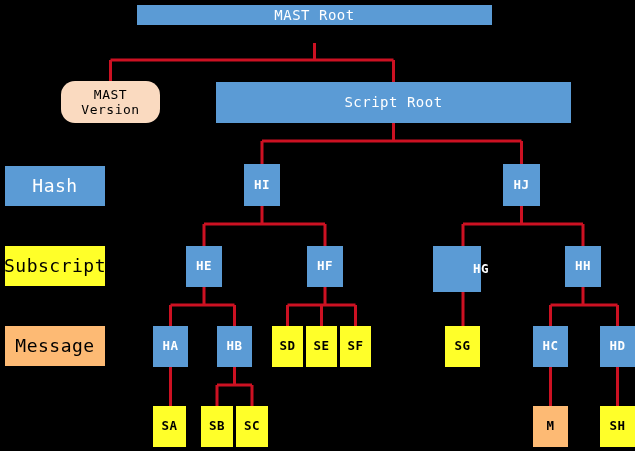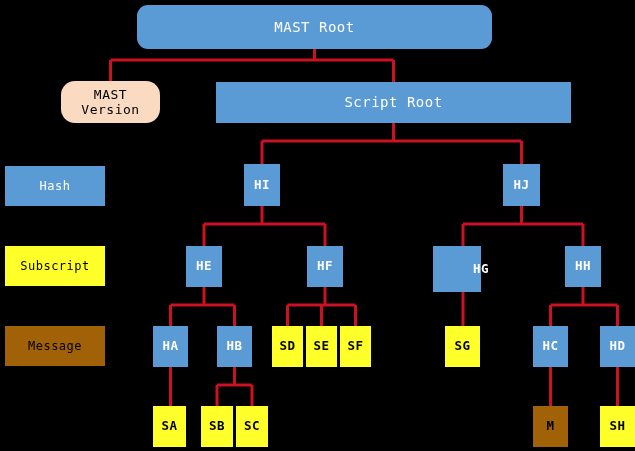--- a/index.html
+++ b/index.html
@@ -39,29 +39,29 @@
   }
   .node.hash {
     background: #5b9bd5;
     color: #ffffff;
   }
   .node.subscript {
     background: #ffff29;
     color: #000000;
   }
   .node.message {
-    background: #a16207;
+    background: #fdba74;
     color: #000000;
   }
   .node.version {
     background: #fadac0;
     color: #000000;
   }
   .legend-label {
-    font-size: 12px;
+    font-size: 18px;
   }
   .big-label {
     font-size: 14px;
   }
   .mid-label {
     font-size: 13px;
     border-radius: 14px;
   }
   .small-label {
     font-size: 12.5px;
@@ -107,21 +107,21 @@
       <line x1="234.5" y1="367" x2="234.5" y2="385" stroke="#cc1122" stroke-width="3" stroke-linecap="butt"></line>
       <line x1="217" y1="385" x2="252" y2="385" stroke="#cc1122" stroke-width="3" stroke-linecap="butt"></line>
       <line x1="217" y1="385" x2="217" y2="406" stroke="#cc1122" stroke-width="3" stroke-linecap="butt"></line>
       <line x1="252" y1="385" x2="252" y2="406" stroke="#cc1122" stroke-width="3" stroke-linecap="butt"></line>
       <line x1="550.5" y1="367" x2="550.5" y2="406" stroke="#cc1122" stroke-width="3" stroke-linecap="butt"></line>
       <line x1="617.5" y1="367" x2="617.5" y2="406" stroke="#cc1122" stroke-width="3" stroke-linecap="butt"></line>
     </svg>
 <div class="node hash legend-label" style="left: 5px; top: 166px; width: 100px; height: 40px;"><span>Hash</span></div>
     <div class="node subscript legend-label" style="left: 5px; top: 246px; width: 100px; height: 40px;"><span>Subscript</span></div>
     <div class="node message legend-label" style="left: 5px; top: 326px; width: 100px; height: 40px;"><span>Message</span></div>
-    <div class="node hash big-label" style="left: 137px; top: 5px; width: 355px; height: 44px; border-radius: 11px;"><span>MAST Root</span></div>
+    <div class="node hash big-label" style="left: 137px; top: 5px; width: 355px; height: 20px;"><span>MAST Root</span></div>
     <div class="node version mid-label" style="left: 61px; top: 81px; width: 99px; height: 42px;"><span>MAST
 Version</span></div>
     <div class="node hash big-label" style="left: 216px; top: 82px; width: 355px; height: 41px;"><span>Script Root</span></div>
     <div class="node hash small-label" style="left: 244px; top: 164px; width: 36px; height: 42px;"><span>HI</span></div>
     <div class="node hash small-label" style="left: 503px; top: 164px; width: 37px; height: 42px;"><span>HJ</span></div>
     <div class="node hash small-label" style="left: 186px; top: 246px; width: 36px; height: 41px; justify-content: center;"><span>HE</span></div>
     <div class="node hash small-label" style="left: 307px; top: 246px; width: 36px; height: 41px;"><span>HF</span></div>
     <div class="node hash small-label" style="left: 433px; top: 246px; width: 36px; height: 46px; padding-left: 48px;"><span>HG</span></div>
     <div class="node hash small-label" style="left: 565px; top: 246px; width: 36px; height: 41px; align-items: center;"><span>HH</span></div>
     <div class="node hash small-label" style="left: 153px; top: 326px; width: 35px; height: 41px;"><span>HA</span></div>

